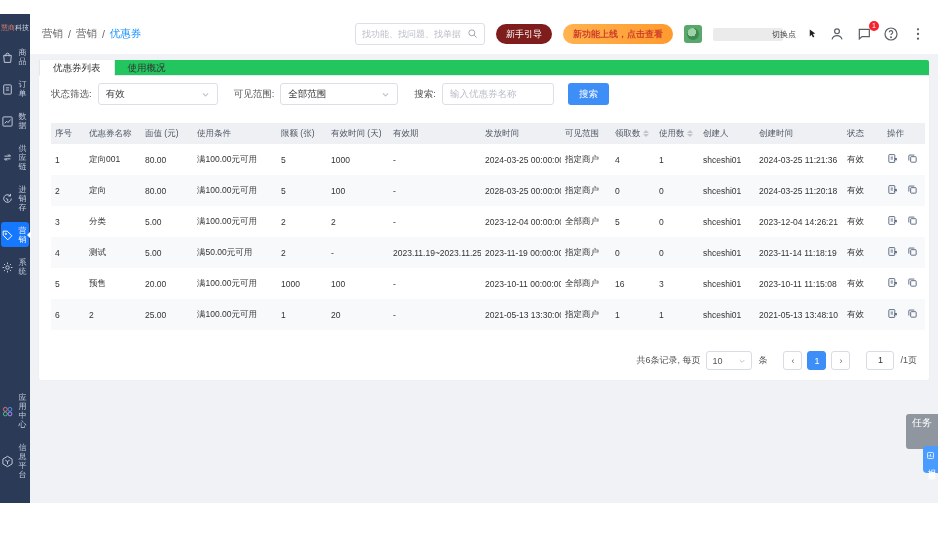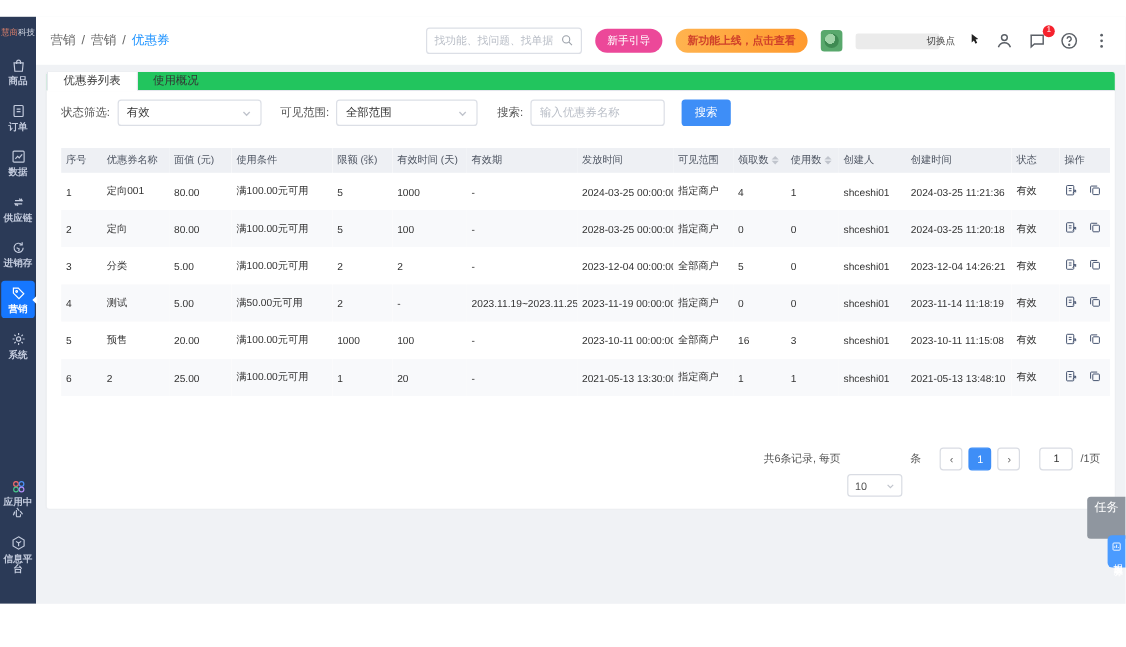--- a/index.html
+++ b/index.html
@@ -10,41 +10,41 @@
   .app { position: absolute; top: 14px; left: 0; width: 938px; height: 489px; background: #f0f2f5; }
 
   
   .sidebar { position: absolute; left: 0; top: 0; width: 30px; height: 100%;
     background: #2b3a57; display: flex; flex-direction: column; align-items: center; z-index: 5; }
   .logo { color: #d8dde8; font-size: 7px; line-height: 8px; padding: 10px 1px 12px; text-align: center; }
   .logo b { color: #d97f6a; font-weight: normal; }
   .side-nav, .side-bottom { display: flex; flex-direction: column; align-items: center; width: 100%; }
   .side-spacer { flex: 1; }
   .side-item { width: 28px; margin: 0 2px 7px; padding: 4px 0 3px; border-radius: 3px;
-    display: flex; flex-direction: column; align-items: center; gap: 2px;
-    color: #c3cbdd; font-size: 8px; line-height: 9px; cursor: pointer; position: relative; text-align: center; font-weight: bold; }
+    display: flex; flex-direction: row; align-items: center; gap: 2px;
+    color: #c3cbdd; font-size: 8px; line-height: 9px; cursor: pointer; position: relative; text-align: center; }
   .side-item svg { width: 13px; height: 13px; display: block; }
   .side-item.active { background: #1677ff; color: #fff; }
   .side-item.active::after { content: ""; position: absolute; right: -2px; top: 50%; margin-top: -4px;
     border: 4px solid transparent; border-right-color: #fff; }
   .side-bottom { margin-bottom: 14px; }
 
   
   .header { position: absolute; left: 30px; top: 0; right: 0; height: 40px; background: #fff;
     display: flex; align-items: center; padding: 0 12px; gap: 8px; z-index: 4; }
   .breadcrumb { font-size: 10.5px; color: #666; display: flex; gap: 5px; align-items: center; }
   .crumb-current { color: #1890ff; }
   .header-right { margin-left: auto; display: flex; align-items: center; gap: 11px; }
   .search-box { width: 130px; height: 22px; border: 1px solid #dcdfe6; border-radius: 3px;
     display: flex; align-items: center; justify-content: space-between; padding: 0 6px;
     color: #b9bec7; font-size: 9px; background: #fff; }
   .search-box svg { width: 11px; height: 11px; color: #9aa0a9; }
   .pill { height: 20px; border-radius: 10px; font-size: 9px; padding: 0 10px;
     display: flex; align-items: center; white-space: nowrap; cursor: pointer; }
-  .pill.blue { background: #ec4899; color: #fff; }
+  .pill.blue { background: #7f1d1d; color: #fff; }
   .pill.orange { background: linear-gradient(90deg,#ffb34f,#ff9a2e); color: #cf3f2a; font-weight: bold; }
   .avatar { width: 18px; height: 18px; border-radius: 3px; background: #58a86c; position: relative; overflow: hidden; flex: none; }
   .avatar::after { content:""; position:absolute; left:3px; top:3px; width:12px; height:12px; border-radius:50%;
     background: radial-gradient(circle at 40% 35%, #9fd3a7 0 40%, #3e8a52 41% 100%); }
   .redacted { width: 70px; height: 13px; background: #ebebeb; border-radius: 2px; }
   .user-suffix { font-size: 8px; color: #444; margin-left: -22px; white-space: nowrap; }
   .cursor-icon svg { width: 11px; height: 11px; }
   .hicon { position: relative; width: 16px; height: 16px; color: #5a5f66; cursor: pointer; }
   .hicon svg { width: 16px; height: 16px; }
   .badge { position: absolute; top: -5px; right: -7px; background: #f5222d; color: #fff;
@@ -85,21 +85,21 @@
   .sorter i { border: 3px solid transparent; display: block; }
   .sorter i.up { border-bottom-color: #c0c4cc; margin-bottom: 1px; }
   .sorter i.dn { border-top-color: #c0c4cc; }
   .act { display: inline-flex; gap: 9px; color: #44526e; }
   .act span { cursor: pointer; }
   .act svg { width: 11px; height: 11px; display: block; }
 
   .pagerow { display: flex; align-items: center; justify-content: flex-end; gap: 6px;
     padding: 9px 12px 10px; font-size: 9px; color: #555; }
   .psel { width: 46px; height: 19px; border: 1px solid #d9dce3; border-radius: 3px; background: #fff;
-    display: flex; align-items: center; justify-content: space-between; padding: 0 5px; cursor: pointer; margin-top: 44px; }
+    display: flex; align-items: center; justify-content: space-between; padding: 0 5px; cursor: pointer; }
   .psel svg { width: 8px; height: 8px; color: #c0c4cc; }
   .pbtn { width: 19px; height: 19px; border: 1px solid #d9dce3; border-radius: 3px; background: #fff;
     display: flex; align-items: center; justify-content: center; color: #666; cursor: pointer; font-size: 9px; }
   .pbtn.active { background: #3e8ef7; border-color: #3e8ef7; color: #fff; }
   .pgroup { display: flex; gap: 5px; margin-left: 10px; }
   .pinput { width: 28px; height: 19px; border: 1px solid #d9dce3; border-radius: 3px; background: #fff;
     text-align: center; line-height: 17px; margin-left: 10px; color: #333; }
 
   
   .task-tag { position: absolute; right: 0; top: 400px; background: #8f969f; color: #fff;

